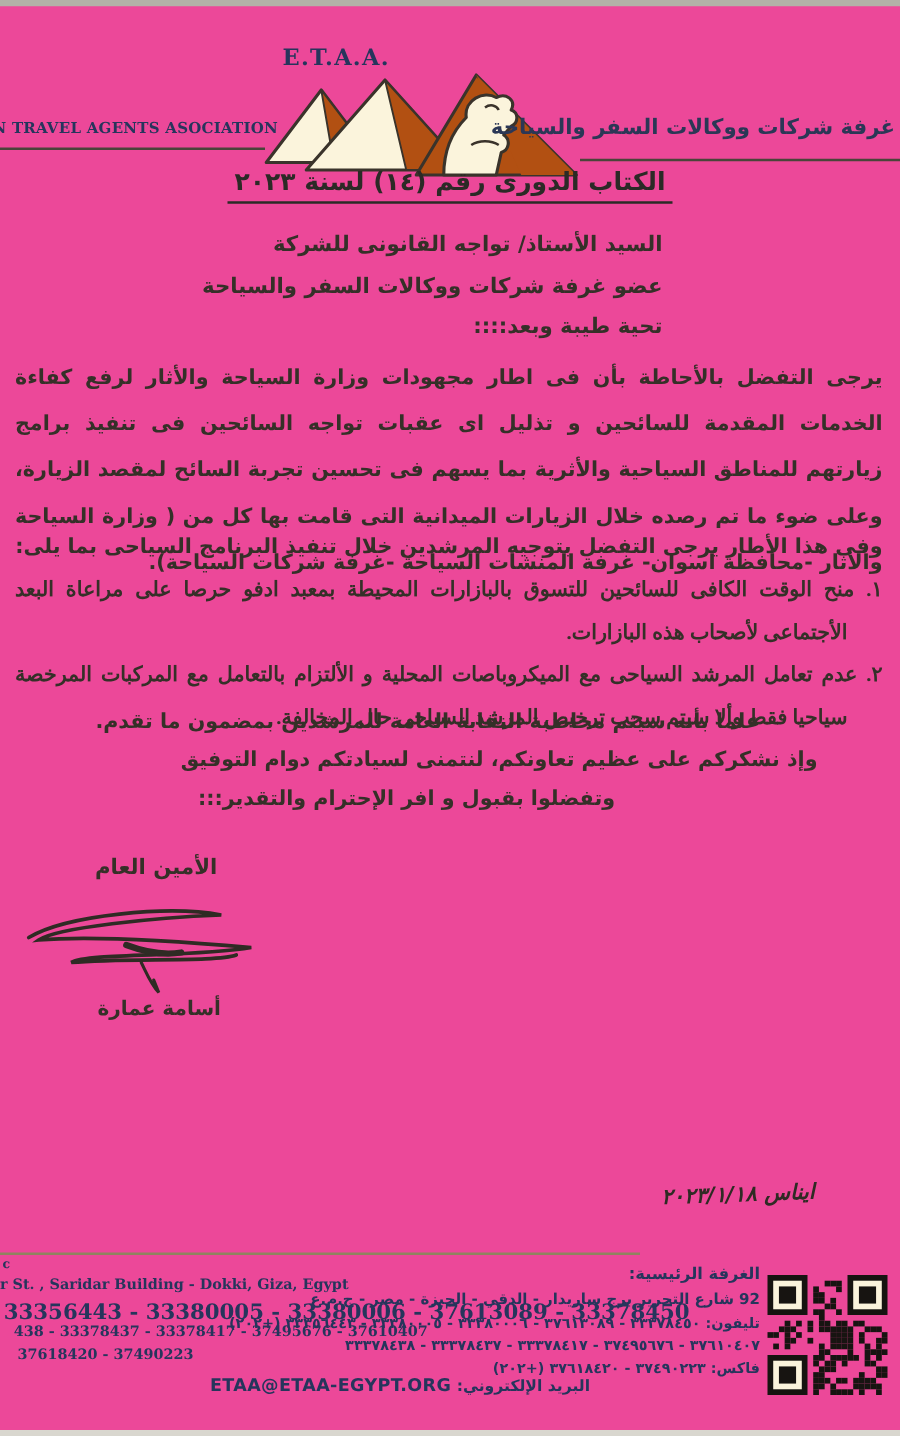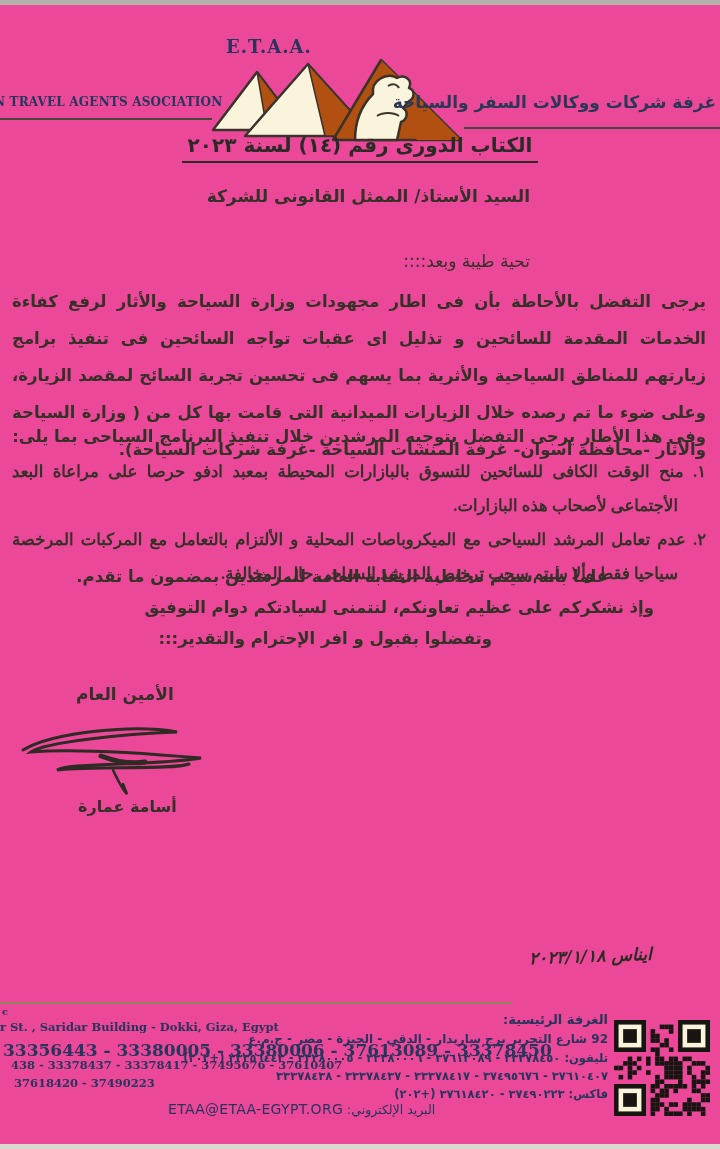--- a/index.html
+++ b/index.html
@@ -26,21 +26,21 @@
   .rule-en{left:0;top:118px;width:212px;height:2px;background:#4a443a;}
   .org-ar{right:4px;top:92px;font-size:17px;font-weight:bold;color:#2b3756;}
   .rule-ar{left:464px;top:127px;width:256px;height:2px;background:#4a443a;}
   .doc-title{left:0;top:133px;width:720px;text-align:center;}
   .doc-title span{display:inline-block;font-size:20px;font-weight:bold;color:#2b2a26;
     border-bottom:2.5px solid #2b2a26;padding:0 6px 4px 6px;}
 
   
   .greet1{right:190px;top:186px;font-size:17px;font-weight:bold;}
   .greet2{right:190px;top:219px;font-size:17px;font-weight:bold;}
-  .salute{right:190px;top:251px;font-size:17px;font-weight:normal;}
+  .salute{right:190px;top:251px;font-size:17px;font-weight:bold;}
   .para1{right:14px;left:12px;top:283px;font-size:16.5px;font-weight:bold;
     line-height:37px;text-align:justify;}
   .para2{right:14px;top:427px;font-size:16.5px;font-weight:bold;}
   .list-item{right:14px;left:12px;font-size:16.5px;font-weight:bold;line-height:34px;
     text-align:justify;padding-right:28px;text-indent:-28px;font-family:Liberation Serif, serif;}
   .item1{top:455px;}
   .item2{top:523px;}
   .note-line{right:112px;top:567px;font-size:16.5px;font-weight:bold;}
   .closing1{right:66px;top:598px;font-size:16.5px;font-weight:bold;}
   .closing2{right:228px;top:629px;font-size:16.5px;font-weight:bold;}
@@ -53,21 +53,21 @@
     font-style:italic;transform:rotate(-2deg);}
 
   
   .footer-rule{left:0;top:1002px;width:512px;height:2px;background:#8f845f;}
   .f-ar{color:#26355c;font-weight:bold;text-align:right;white-space:nowrap;}
   .f-head{right:112px;top:1012px;font-size:13px;}
   .f-addr{right:112px;top:1032px;font-size:12px;}
   .f-tel1{right:112px;top:1051px;font-size:11.5px;}
   .f-tel2{right:112px;top:1069px;font-size:11.5px;}
   .f-fax{right:112px;top:1087px;font-size:11.5px;}
-  .f-email{left:168px;top:1101px;font-size:12.5px;color:#26355c;font-weight:normal;}
+  .f-email{left:168px;top:1101px;font-size:12.5px;color:#26355c;font-weight:bold;}
   .f-email .email-addr{font-size:14px;letter-spacing:.3px;}
   .f-en{font-family:"DejaVu Serif",serif;font-weight:bold;color:#26355c;white-space:nowrap;}
   .f-en-frag{left:2px;top:1006px;font-size:10px;}
   .f-en-addr{left:0;top:1020px;font-size:11.5px;}
   .f-en-tel1{left:3px;top:1040px;font-size:17px;}
   .f-en-tel2{left:0;top:1058px;font-size:11.5px;padding-left:11px;}
   .f-en-tel3{left:14px;top:1076px;font-size:11.5px;}
   .qr-wrap{left:612px;top:1020px;width:100px;height:96px;}
 </style>
 </head>
@@ -98,21 +98,22 @@
 
   <div class="abs org-en">N TRAVEL AGENTS ASOCIATION</div>
   <div class="abs rule-en"></div>
   <div class="abs org-ar rtl" dir="rtl">غرفة شركات ووكالات السفر والسياحة</div>
   <div class="abs rule-ar"></div>
 
   <div class="abs doc-title">
     <span dir="rtl">الكتاب الدورى رقم (١٤) لسنة ٢٠٢٣</span>
   </div>
 
-  <div class="abs greet1 rtl" dir="rtl">السيد الأستاذ/ الممثل القانونى للشركة</div>
+  <div class="abs greet1 rtl" dir="rtl">السيد الأستاذ/ تواجه القانونى للشركة</div>
+  <div class="abs greet2 rtl" dir="rtl">عضو غرفة شركات ووكالات السفر والسياحة</div>
   <div class="abs salute rtl" dir="rtl">تحية طيبة وبعد::::</div>
 
   <div class="abs para1" dir="rtl">يرجى التفضل بالأحاطة بأن فى اطار مجهودات وزارة السياحة والأثار لرفع كفاءة الخدمات المقدمة للسائحين و تذليل اى عقبات تواجه السائحين فى تنفيذ برامج زيارتهم للمناطق السياحية والأثرية بما يسهم فى تحسين تجربة السائح لمقصد الزيارة، وعلى ضوء ما تم رصده خلال الزيارات الميدانية التى قامت بها كل من ( وزارة السياحة والأثار -محافظة اسوان- غرفة المنشآت السياحة -غرفة شركات السياحة).</div>
   <div class="abs para2" dir="rtl">وفى هذا الأطار يرجى التفضل بتوجيه المرشدين خلال تنفيذ البرنامج السياحى بما يلى:</div>
 
   <div class="abs list-item item1" dir="rtl">١.  منح الوقت الكافى للسائحين للتسوق بالبازارات المحيطة بمعبد ادفو حرصا على مراعاة البعد الأجتماعى لأصحاب هذه البازارات.</div>
   <div class="abs list-item item2" dir="rtl">٢.  عدم تعامل المرشد السياحى مع الميكروباصات المحلية و الألتزام بالتعامل مع المركبات المرخصة سياحيا فقط وألا سيتم سحب ترخيص المرشد السياحى حال المخالفة.</div>
 
   <div class="abs closing1" dir="rtl">وإذ نشكركم على عظيم تعاونكم، لنتمنى لسيادتكم دوام التوفيق</div>
   <div class="abs note-line" dir="rtl">علما بأنه سيتم مخاطبة النقابة العامة للمرشدين بمضمون ما تقدم.</div>

